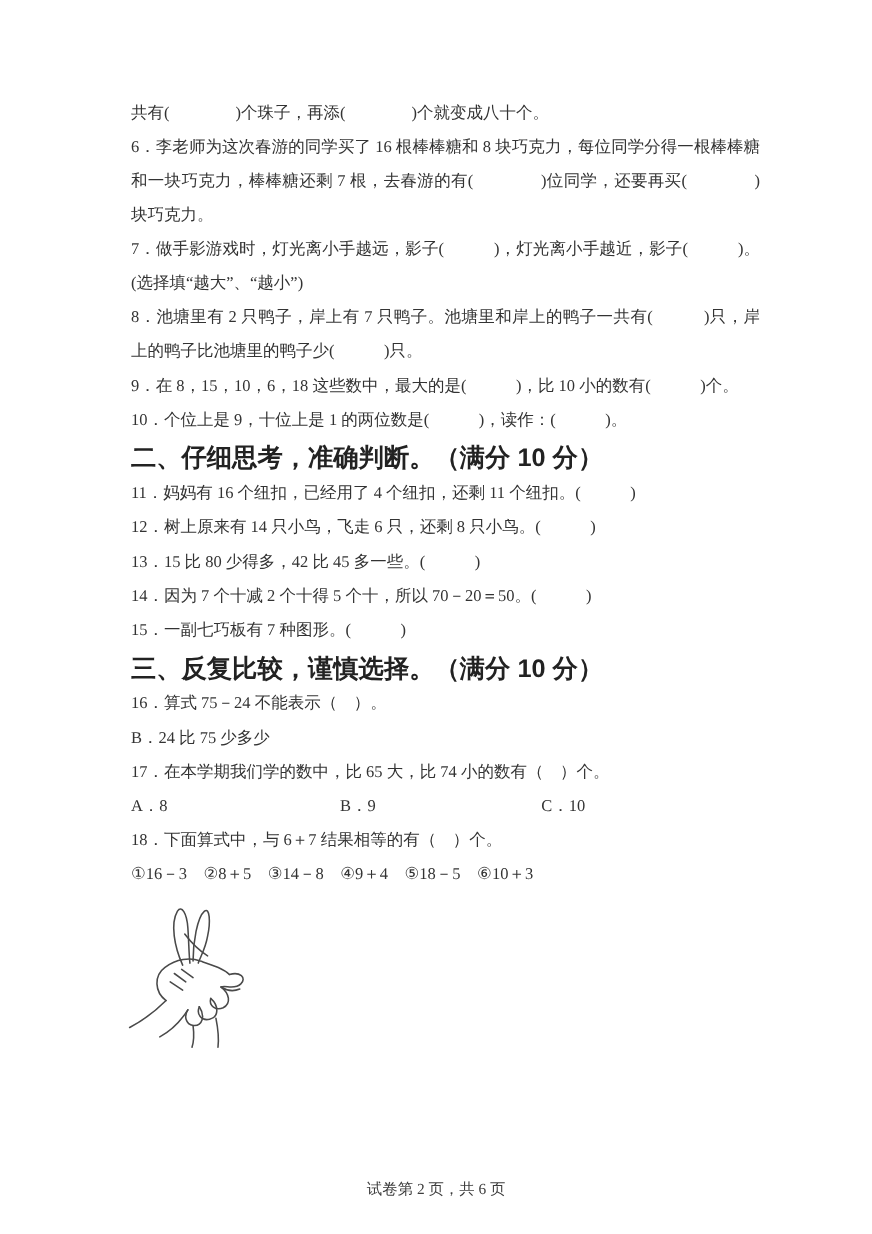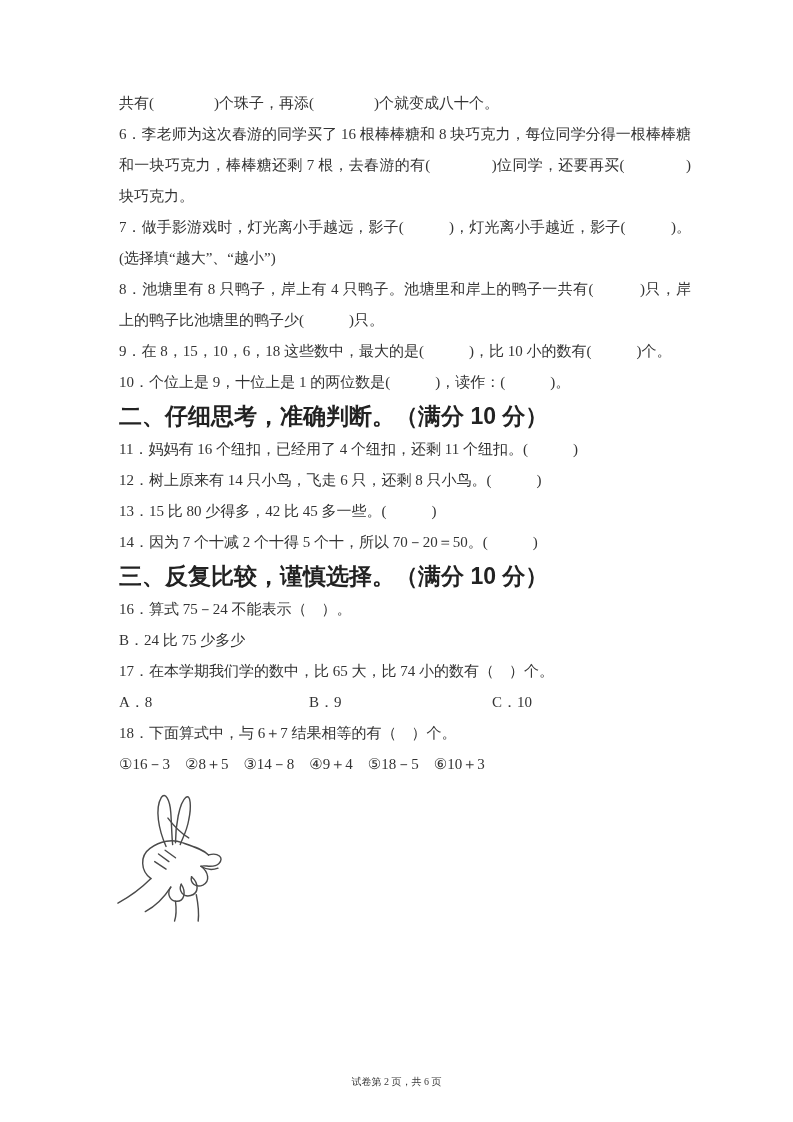--- a/index.html
+++ b/index.html
@@ -50,45 +50,46 @@
   .hand-figure {
     display: block;
     margin: 6px 0 0 -6px;
   }
   .footer {
     position: absolute;
     left: 0;
     right: 0;
     top: 1066px;
     text-align: center;
-    font-size: 10px;
+    font-size: 14px;
     line-height: 31px;
     color: #3c3c3c;
   }
 </style>
 </head>
 <body>
 
 <div class="page">
   <div class="content">
 
     <p>共有(　　　　)个珠子，再添(　　　　)个就变成八十个。</p>
 
     <p>6．李老师为这次春游的同学买了 16 根棒棒糖和 8 块巧克力，每位同学分得一根棒棒糖和一块巧克力，棒棒糖还剩 7 根，去春游的有(　　　　)位同学，还要再买(　　　　)块巧克力。</p>
     <p>7．做手影游戏时，灯光离小手越远，影子(　　　)，灯光离小手越近，影子(　　　)。(选择填“越大”、“越小”)</p>
-    <p>8．池塘里有 8 只鸭子，岸上有 4 只鸭子。池塘里和岸上的鸭子一共有(　　　)只，岸上的鸭子比池塘里的鸭子少(　　　)只。</p>
+    <p>8．池塘里有 2 只鸭子，岸上有 7 只鸭子。池塘里和岸上的鸭子一共有(　　　)只，岸上的鸭子比池塘里的鸭子少(　　　)只。</p>
     <p>9．在 8，15，10，6，18 这些数中，最大的是(　　　)，比 10 小的数有(　　　)个。</p>
     <p>10．个位上是 9，十位上是 1 的两位数是(　　　)，读作：(　　　)。</p>
 
     <h2 class="section-title">二、仔细思考，准确判断。（满分 10 分）</h2>
 
     <p>11．妈妈有 16 个纽扣，已经用了 4 个纽扣，还剩 11 个纽扣。(　　　)</p>
     <p>12．树上原来有 14 只小鸟，飞走 6 只，还剩 8 只小鸟。(　　　)</p>
     <p>13．15 比 80 少得多，42 比 45 多一些。(　　　)</p>
     <p>14．因为 7 个十减 2 个十得 5 个十，所以 70－20＝50。(　　　)</p>
+    <p>15．一副七巧板有 7 种图形。(　　　)</p>
 
     <h2 class="section-title">三、反复比较，谨慎选择。（满分 10 分）</h2>
 
     <p>16．算式 75－24 不能表示（　）。</p>
     <div class="options-row">
       <span>B．24 比 75 少多少</span>
     </div>
 
     <p>17．在本学期我们学的数中，比 65 大，比 74 小的数有（　）个。</p>
     <div class="options-row">

